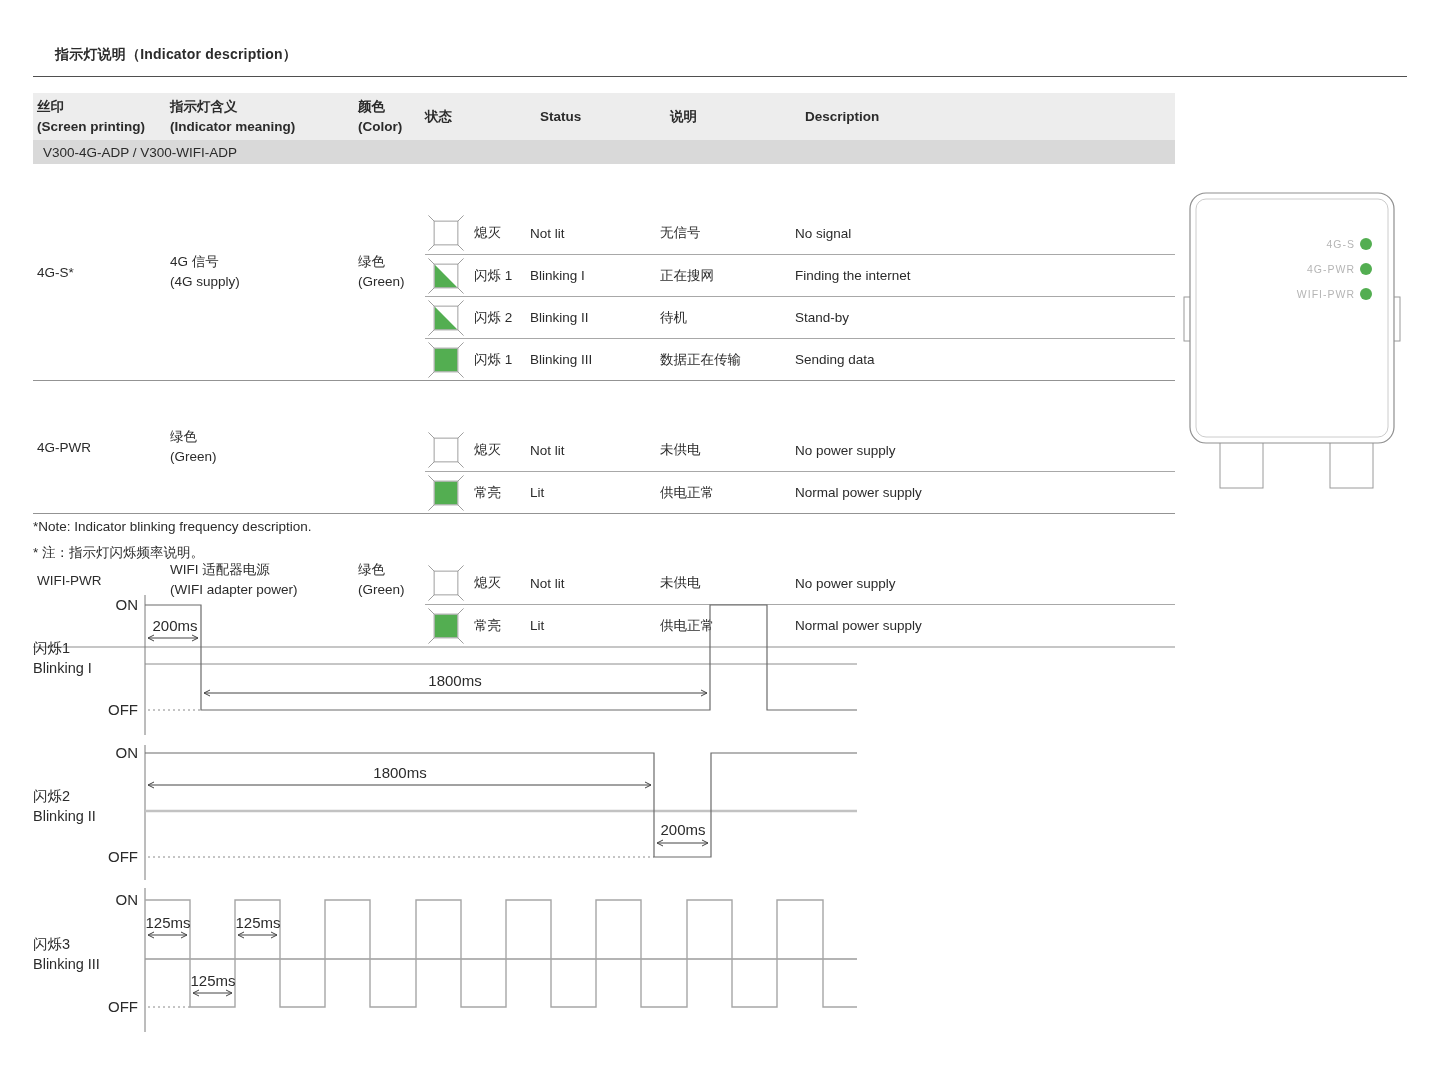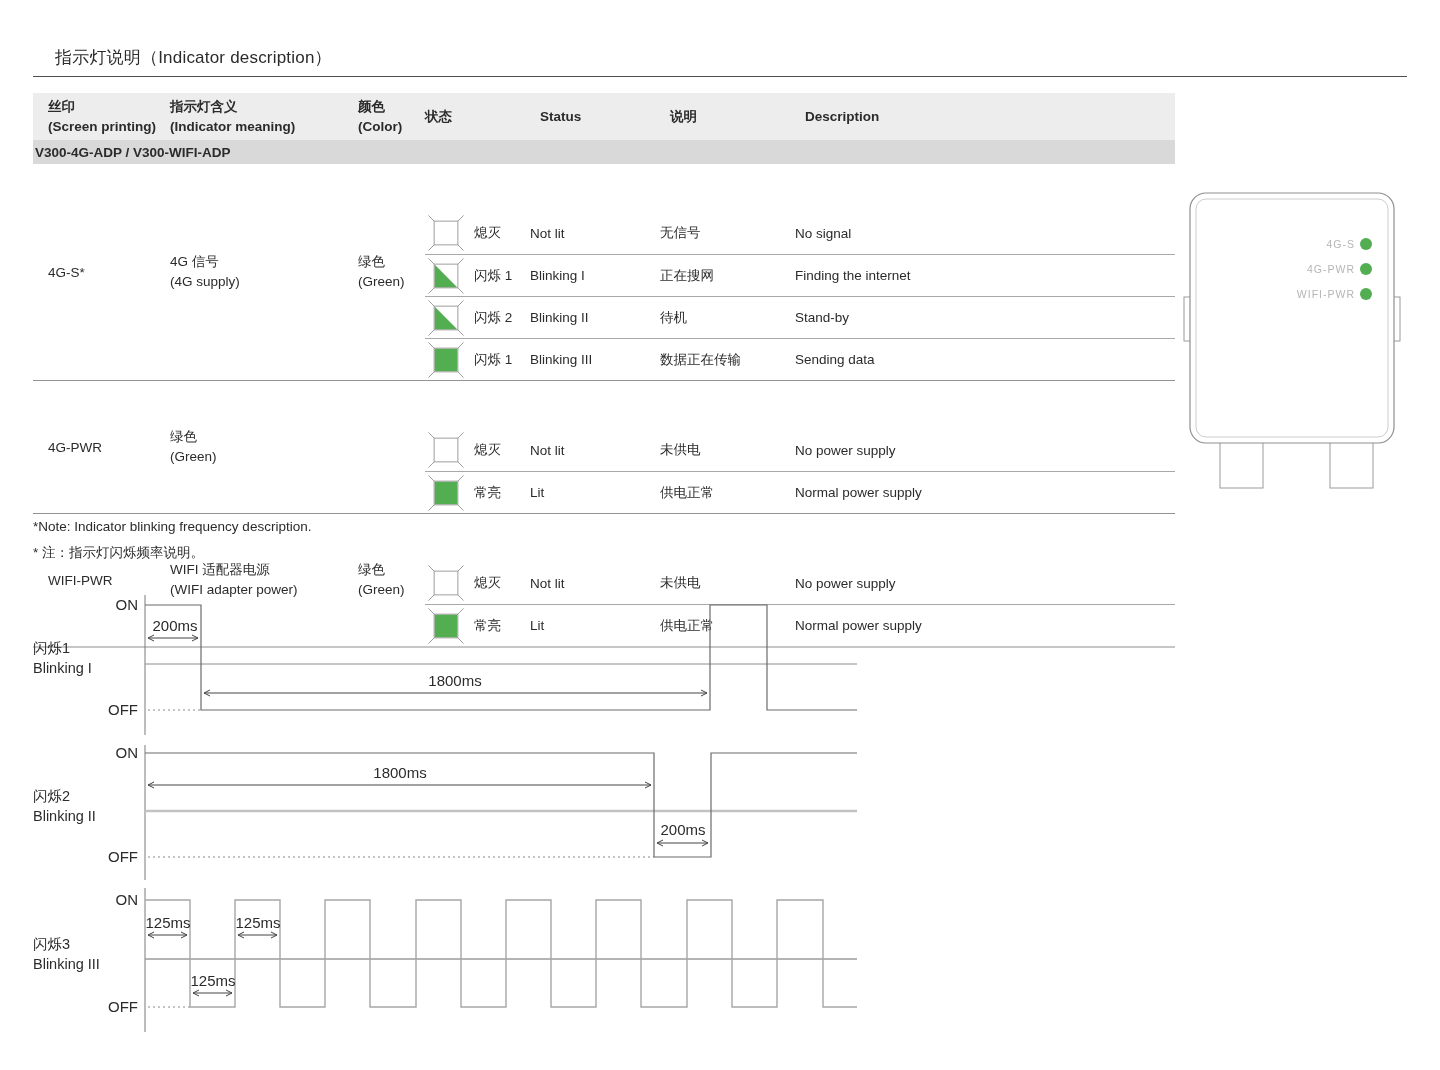--- a/index.html
+++ b/index.html
@@ -1,33 +1,33 @@
 <!DOCTYPE html>
 <html><head>
 <meta charset="utf-8">
 <style>
   * { margin:0; padding:0; box-sizing:border-box; }
   html,body { background:#fff; }
   body { font-family:"Liberation Sans","DejaVu Sans",sans-serif; color:#2b2b2b; }
   .canvas { position:relative; width:1440px; height:1070px; background:#fff; overflow:hidden; }
 
-  .page-title { position:absolute; left:55px; top:46px; font-size:17px; font-weight:normal; letter-spacing:0.2px; }
+  .page-title { position:absolute; left:55px; top:46px; font-size:14px; font-weight:bold; letter-spacing:0.2px; }
   .title-rule { position:absolute; left:33px; top:76px; width:1374px; height:1px; background:#4f4f4f; }
 
   .ind-table { position:absolute; left:33px; top:93px; width:1142px; font-size:13.5px; border-bottom:2px solid #c6c6c6; }
   .thead { display:flex; align-items:center; background:#ededed; height:47px; font-weight:bold; line-height:1.45; }
   .thead > div { padding-top:1px; }
-  .c1 { width:137px; padding-left:15px; }
+  .c1 { width:137px; padding-left:4px; }
   .c2 { width:188px; }
   .c3 { width:67px; }
   .c4 { width:105px; }
   .c5 { width:130px;margin-left:10px; }
   .c6 { width:135px; }
   .c7 { flex:1; }
-  .section-row { background:#d9d9d9; height:24px; display:flex; align-items:center; font-weight:bold; padding-left:2px; }
+  .section-row { background:#d9d9d9; height:24px; display:flex; align-items:center; font-weight:normal; padding-left:10px; }
 
   .group { display:flex; }
   .group + .group { border-top:1px solid #939393; }
   .group-left { display:flex; width:392px; align-items:center; }
   .group-left .lh { line-height:1.5; }
   .group-right { flex:1; display:flex; flex-direction:column;margin-top:48px; }
   .subrow { display:flex; align-items:center; height:42px; }
   .subrow + .subrow { border-top:1px solid #a8a8a8;justify-content:center; }
   .cell-icon { width:49px; display:flex; align-items:center; padding-left:2px; }
   .cell-state { width:56px; }

